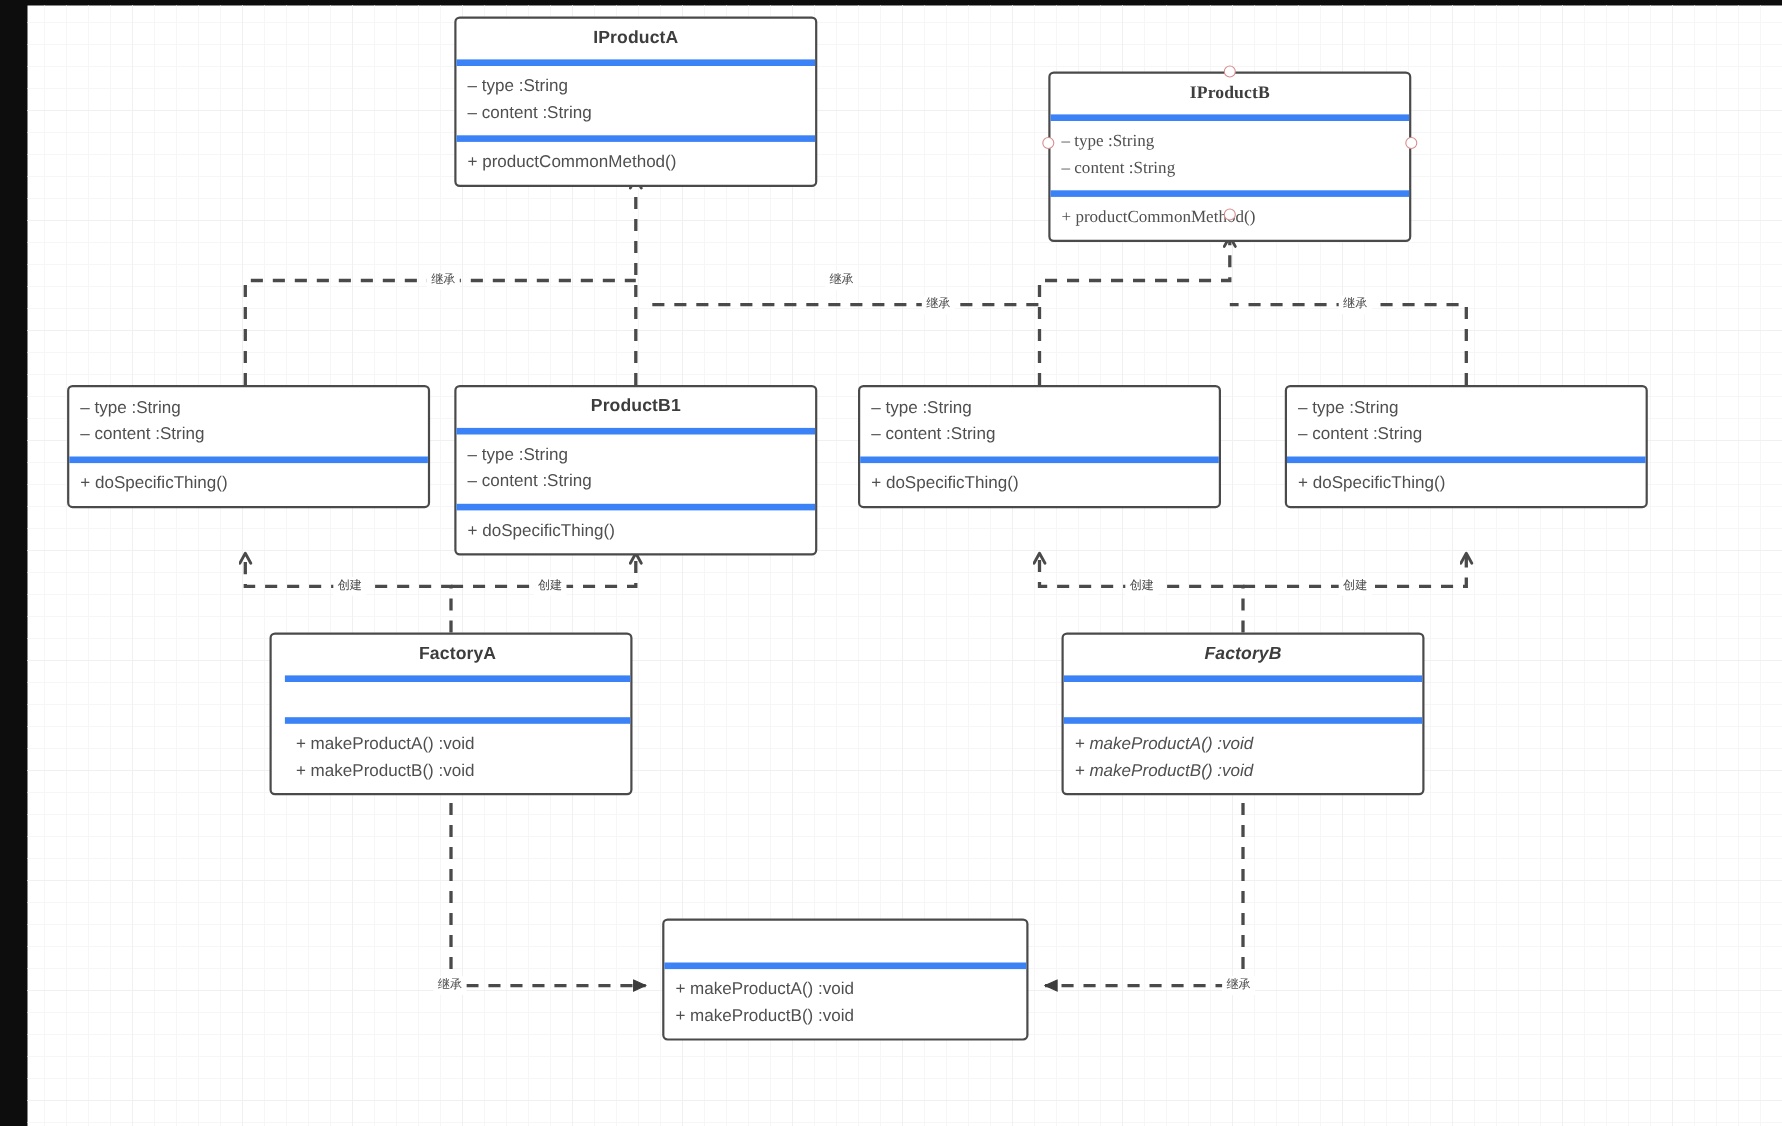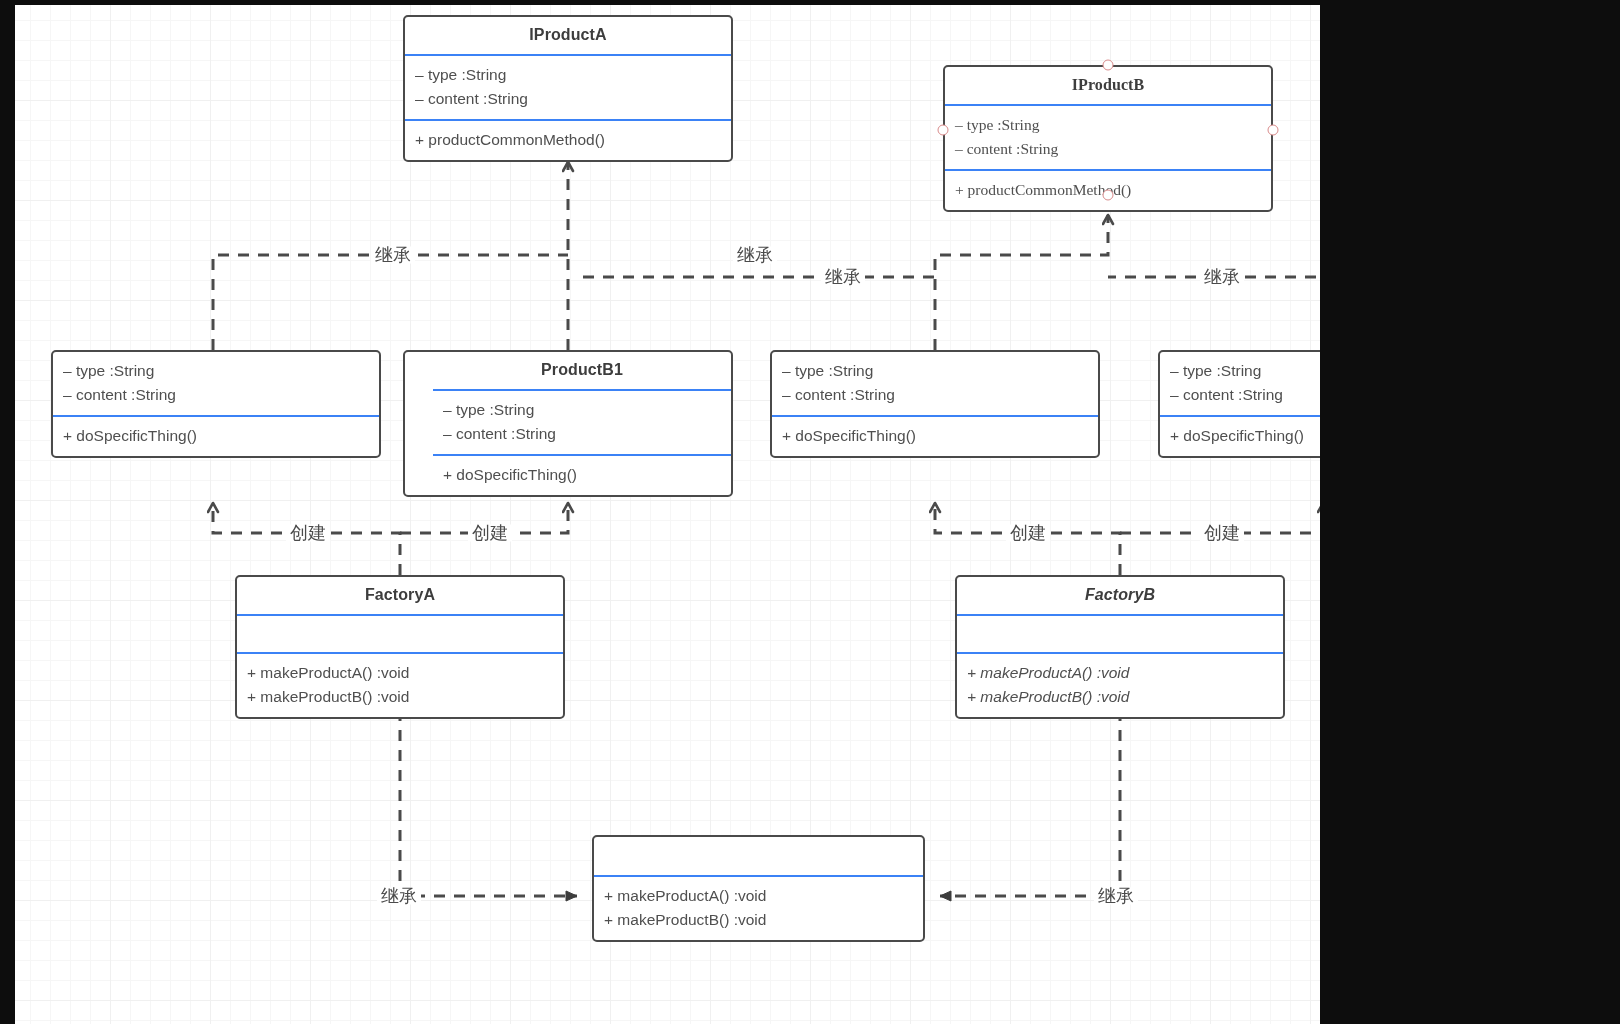--- a/index.html
+++ b/index.html
@@ -2,21 +2,21 @@
 <html><head>
 <meta charset="utf-8">
 <style>
   html,body{margin:0;padding:0;background:#0d0d0d;}
   #root{
     position:relative;width:1620px;height:1024px;overflow:hidden;
     background:#0d0d0d;
     font-family:"Liberation Sans","DejaVu Sans",sans-serif;
   }
   #canvas{
-    position:absolute;left:15px;top:5px;width:1305px;height:1019px;
+    position:absolute;left:25px;top:5px;width:1595px;height:1019px;
     background-color:#ffffff;
     background-image:
       linear-gradient(to right, #f0f0f0 1px, transparent 1px),
       linear-gradient(to bottom, #f0f0f0 1px, transparent 1px),
       linear-gradient(to right, #f6f6f6 1px, transparent 1px),
       linear-gradient(to bottom, #f6f6f6 1px, transparent 1px);
     background-size:100px 100px,100px 100px,20px 20px,20px 20px;
     background-position:-5px -5px,-5px -5px,-5px -5px,-5px -5px;
     overflow:hidden;
   }
@@ -24,34 +24,34 @@
 
   .node{
     position:absolute;
     background:#ffffff;
     border:2px solid #4a4a4a;
     border-radius:5px;
     box-sizing:border-box;
     z-index:5;
   }
   .node .sect{box-sizing:border-box;}
-  .node .sect + .sect{border-top:2px solid #3b82f6;}
+  .node .sect + .sect{border-top:6px solid #3b82f6;}
   .nm{
     text-align:center;font-weight:bold;font-size:16px;color:#3d3d3d;
     padding:9px 8px 10px 8px;letter-spacing:.1px;
   }
   .attrs{padding:7px 10px 8px 10px;}
   .ops{padding:7px 10px 8px 10px;}
   .ln{font-size:15.5px;color:#4f4f4f;line-height:24px;white-space:pre;}
   .empty{height:38px;}
 
   .elabel{
     position:absolute;z-index:6;
     background:#ffffff;
-    font-size:18px;color:#4b4b4b;
+    font-size:11px;color:#4b4b4b;
     padding:0 4px;line-height:17px;
     transform:translate(-50%,-50%);
     white-space:nowrap;
   }
   .handle{
     position:absolute;width:9px;height:9px;border-radius:50%;
     border:1.6px solid #d98b8b;background:#ffffff;
     transform:translate(-50%,-50%);z-index:9;
   }
 </style>
@@ -126,21 +126,21 @@
     <div class="node" style="left:36px;top:345px;width:330px;">
       <div class="sect attrs">
         <div class="ln">– type :String</div>
         <div class="ln">– content :String</div>
       </div>
       <div class="sect ops">
         <div class="ln">+ doSpecificThing()</div>
       </div>
     </div>
 
-    <div class="node" style="left:388px;top:345px;width:330px;padding-left:28px;">
+    <div class="node" style="left:388px;top:345px;width:330px;">
       <div class="sect nm">ProductB1</div>
       <div class="sect attrs">
         <div class="ln">– type :String</div>
         <div class="ln">– content :String</div>
       </div>
       <div class="sect ops">
         <div class="ln">+ doSpecificThing()</div>
       </div>
     </div>
 
@@ -157,21 +157,21 @@
     <div class="node" style="left:1143px;top:345px;width:330px;">
       <div class="sect attrs">
         <div class="ln">– type :String</div>
         <div class="ln">– content :String</div>
       </div>
       <div class="sect ops">
         <div class="ln">+ doSpecificThing()</div>
       </div>
     </div>
 
-    <div class="node" style="left:220px;top:570px;width:330px;">
+    <div class="node" style="left:220px;top:570px;width:330px;padding-left:12px;">
       <div class="sect nm">FactoryA</div>
       <div class="sect attrs empty"></div>
       <div class="sect ops">
         <div class="ln">+ makeProductA() :void</div>
         <div class="ln">+ makeProductB() :void</div>
       </div>
     </div>
 
     <div class="node" style="left:940px;top:570px;width:330px;font-style:italic;">
       <div class="sect nm">FactoryB</div>

